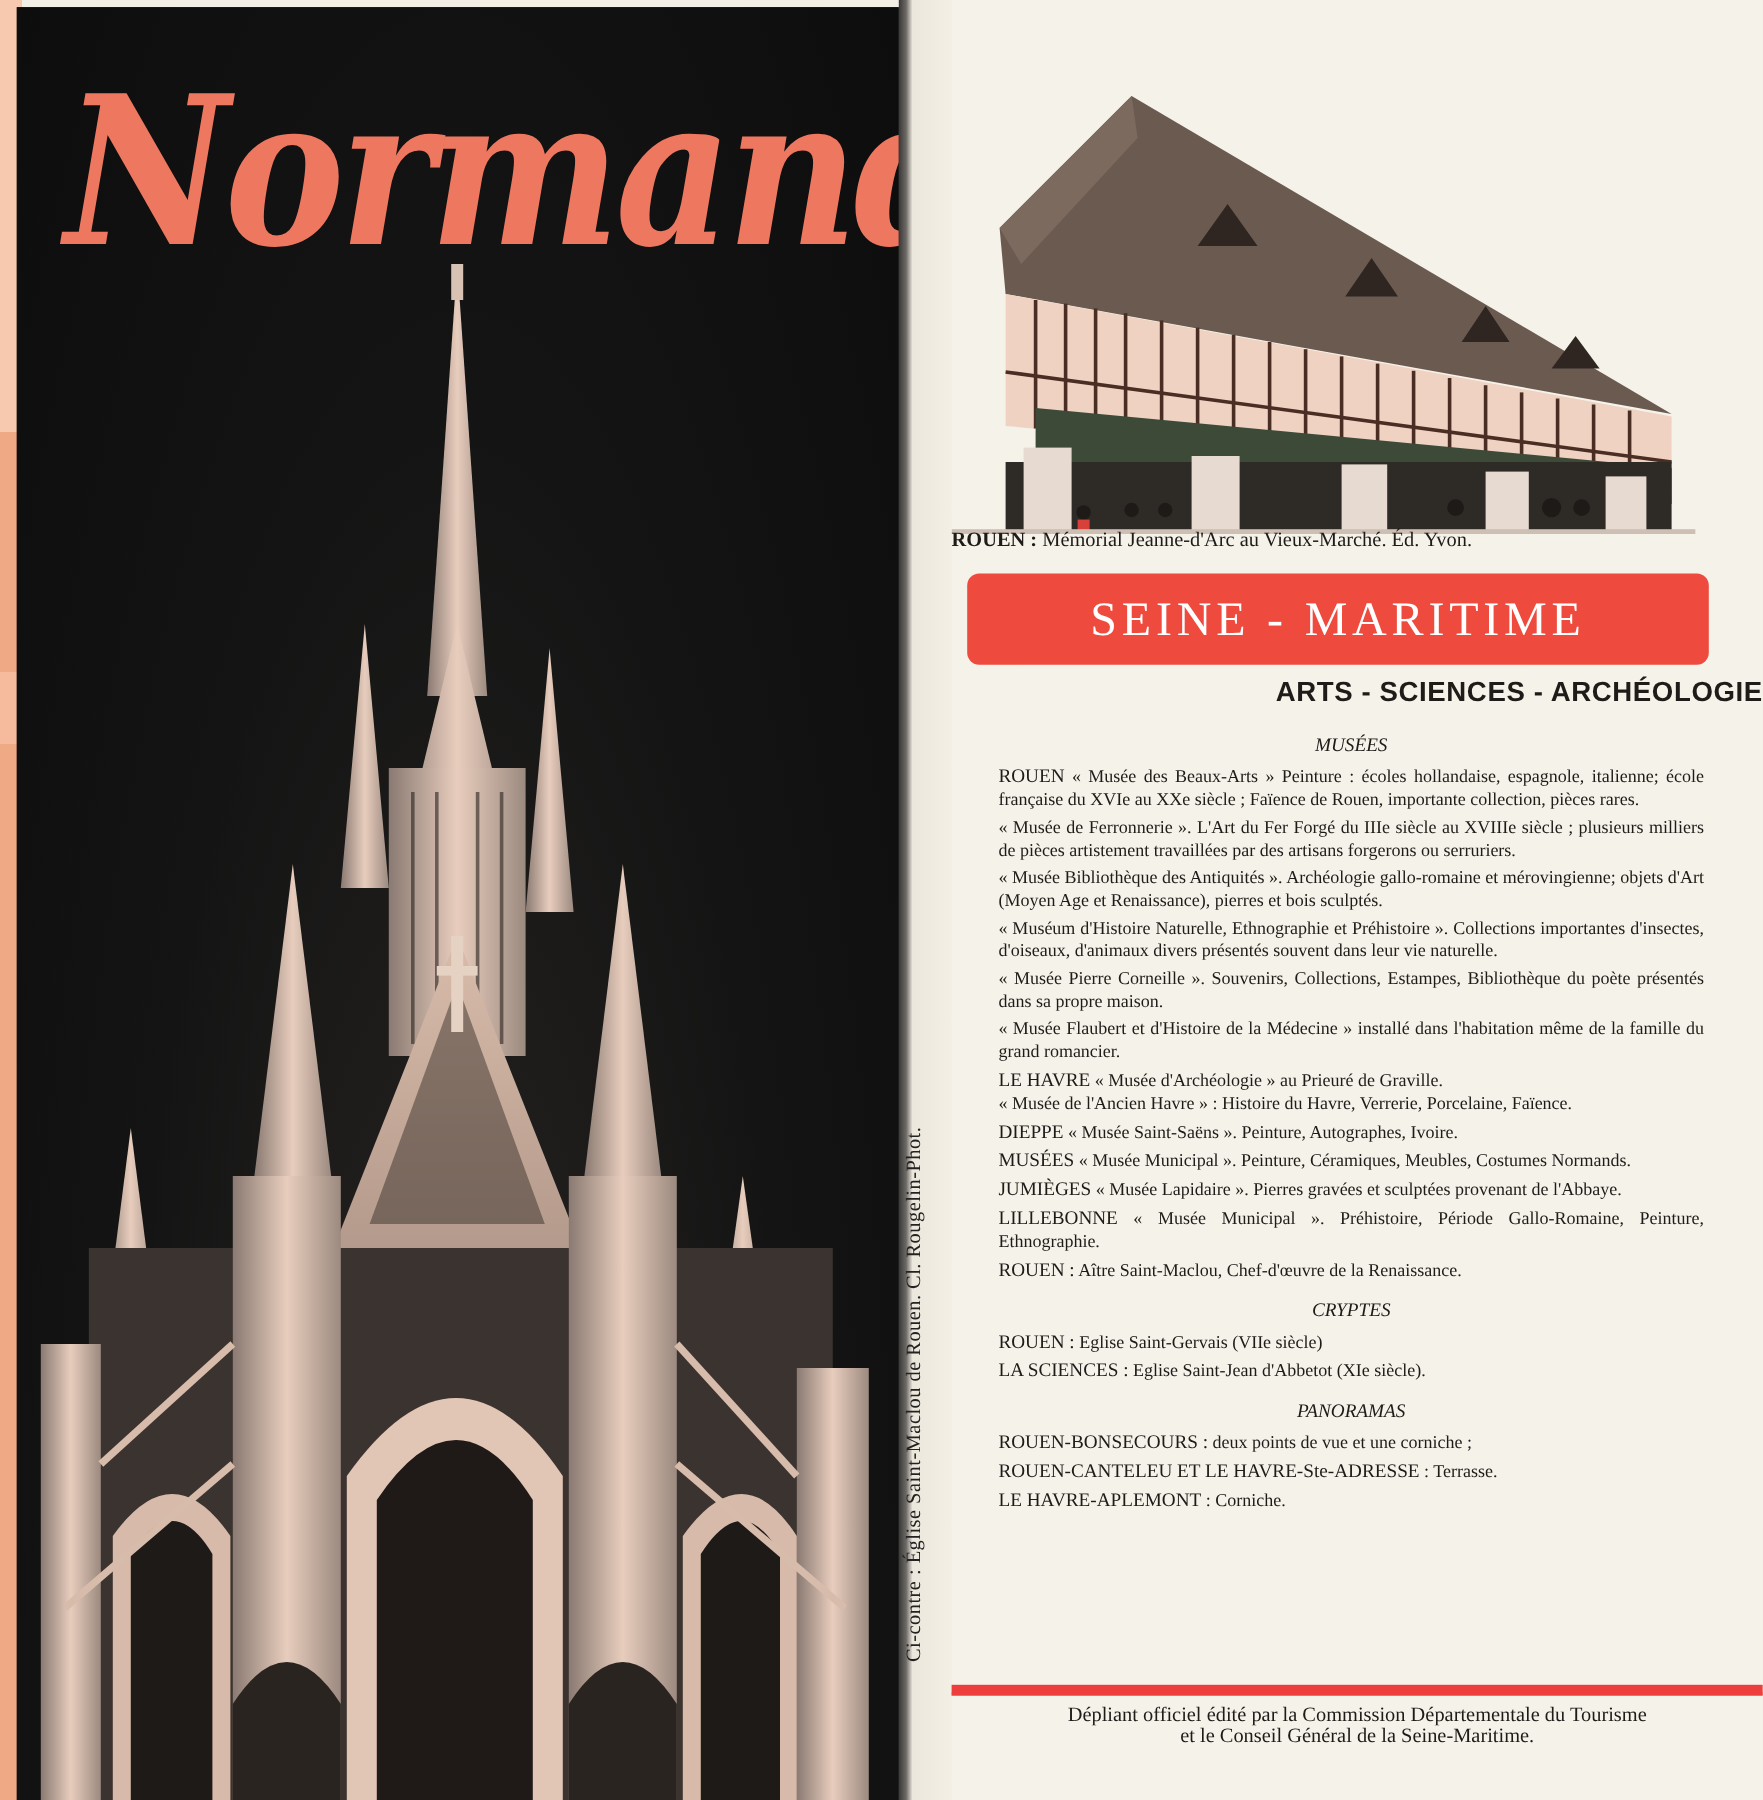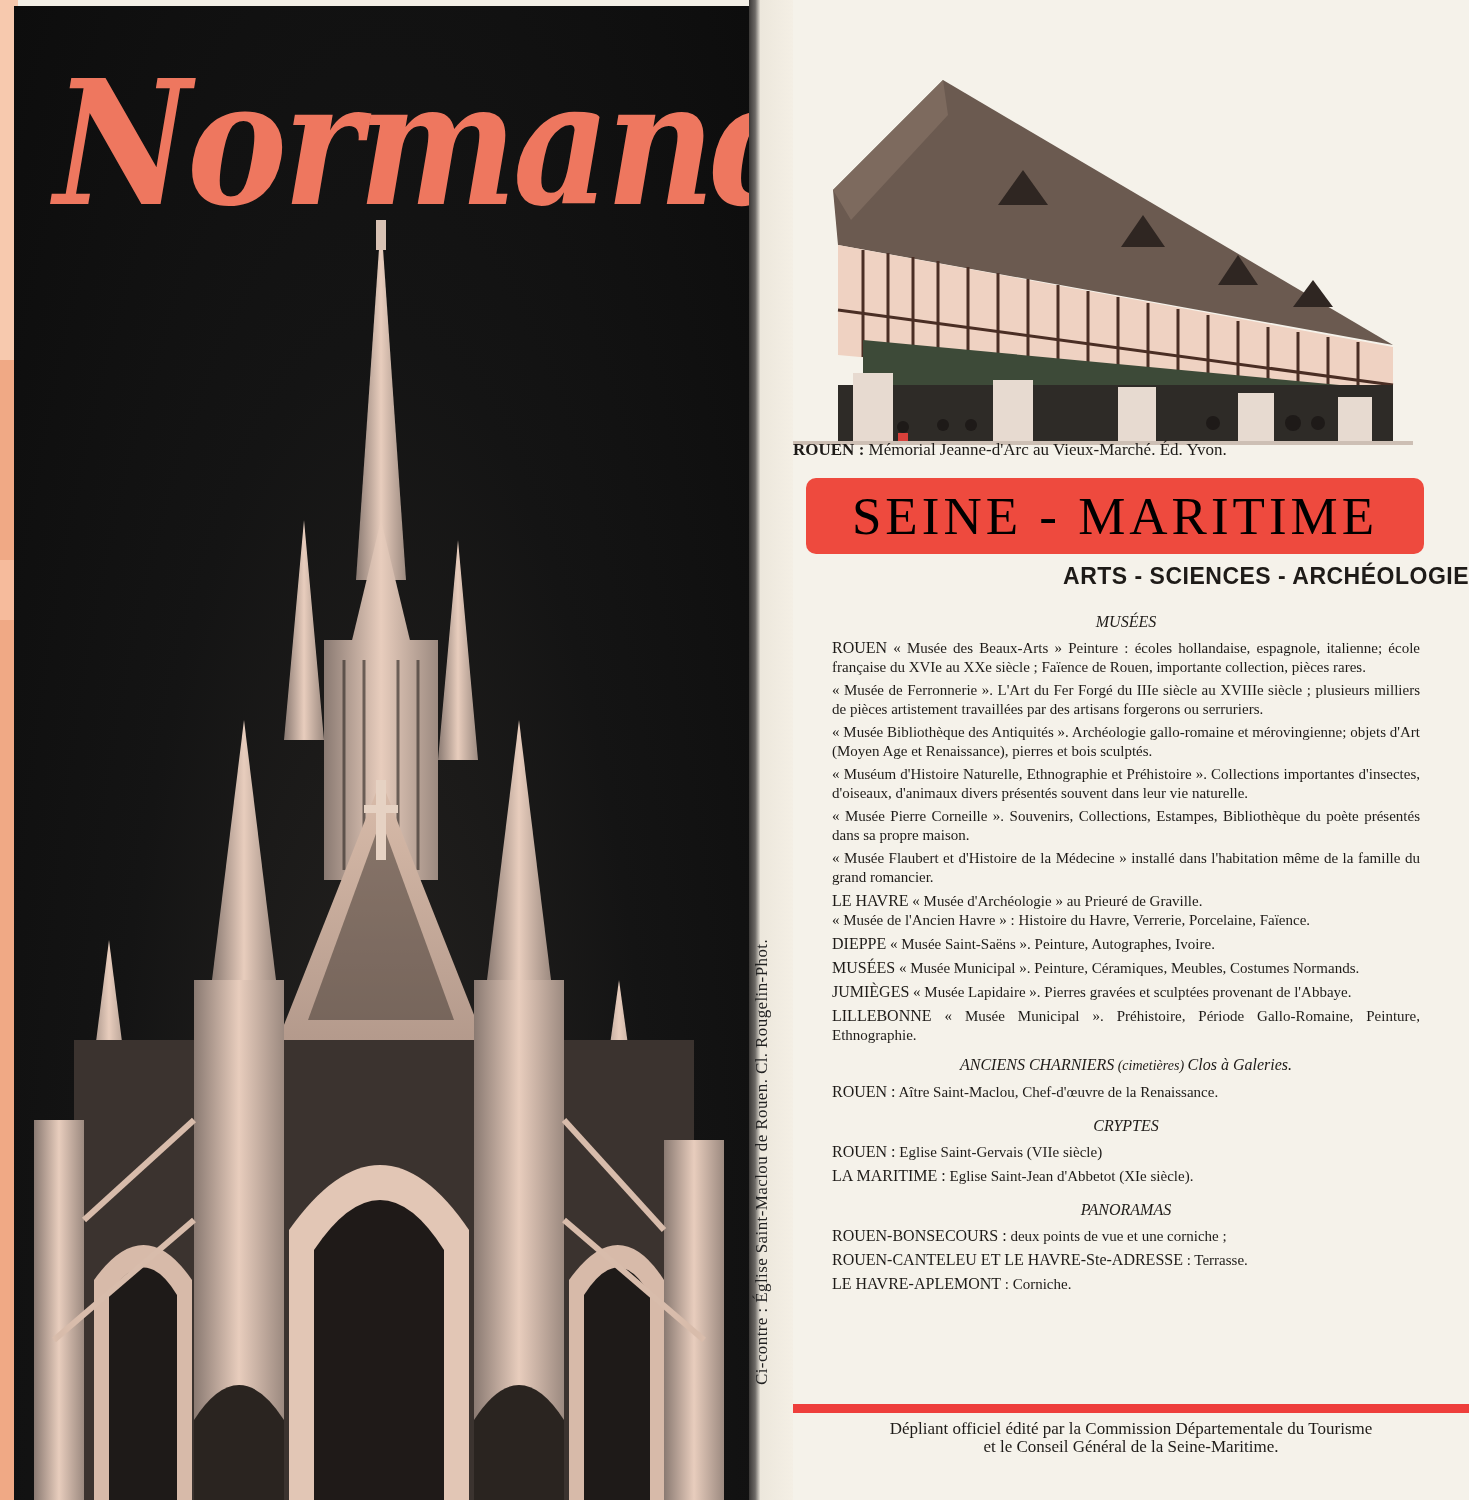--- a/index.html
+++ b/index.html
@@ -12,21 +12,21 @@
   .cover-title{position:absolute;left:40px;top:36px;width:680px;text-align:center;font-family:"DejaVu Serif",serif;font-weight:bold;font-size:150px;letter-spacing:-4px;color:#ee775f;transform:scaleY(1.15);transform-origin:top center;font-style:italic;}
   .cathedral{position:absolute;left:0;bottom:0;width:735px;height:1280px;}
   .fold{position:absolute;left:749px;top:0;width:44px;height:1500px;background:linear-gradient(90deg,#3a3836 0%,#6d6a66 14%,#ece7dc 26%,#f4efe5 100%);}
   .fold-caption{position:absolute;left:752px;top:1385px;width:560px;transform-origin:0 0;transform:rotate(-90deg);font-size:17px;white-space:nowrap;letter-spacing:0.4px;color:#222;}
   
   .right{position:absolute;left:793px;top:0;width:676px;height:1500px;background:#f5f2ea;}
   .photo{position:absolute;left:0;top:55px;width:620px;height:390px;}
   .photo-caption{position:absolute;left:0;top:440px;width:676px;text-align:left;font-size:17px;}
   .photo-caption b{font-weight:bold;}
   .banner{position:absolute;left:13px;top:478px;width:618px;height:76px;background:#ee4a3e;border-radius:10px;text-align:center;}
-  .banner span{display:block;line-height:76px;font-size:53px;letter-spacing:4px;color:#000000;font-family:"Liberation Serif",serif;}
+  .banner span{display:block;line-height:76px;font-size:40px;letter-spacing:4px;color:#ffffff;font-family:"Liberation Serif",serif;}
   .subtitle{position:absolute;left:0;top:563px;width:676px;text-align:right;font-family:"Liberation Sans","DejaVu Sans",sans-serif;font-weight:bold;font-size:23px;letter-spacing:0.5px;}
   .content{position:absolute;left:13px;top:606px;width:588px;font-size:15px;line-height:19px;text-align:justify;margin-left:26px;}
   .sec-head{text-align:center;font-style:italic;font-size:16px;margin:6px 0 7px;}
   .sec-head .small{font-size:14px;}
   .entry{margin-bottom:4px;}
   .entry b{font-weight:normal;font-size:16px;}
   .red-rule{position:absolute;left:0;top:1437px;width:676px;height:9px;background:#ee3e3b;}
   .red-rule.thin{top:1410px;height:3px;opacity:0.55;}
   .footer{position:absolute;left:0;top:1450px;width:676px;text-align:center;font-size:17px;line-height:18px;}
 </style>
@@ -181,28 +181,25 @@
     <div class="entry"><span>« Muséum d'Histoire Naturelle, Ethnographie et Préhistoire ». Collections importantes d'insectes, d'oiseaux, d'animaux divers présentés souvent dans leur vie naturelle.</span></div>
     <div class="entry"><span>« Musée Pierre Corneille ». Souvenirs, Collections, Estampes, Bibliothèque du poète présentés dans sa propre maison.</span></div>
     <div class="entry"><span>« Musée Flaubert et d'Histoire de la Médecine » installé dans l'habitation même de la famille du grand romancier.</span></div>
     <div class="entry" style="margin-bottom:0"><b>LE HAVRE</b><span> « Musée d'Archéologie » au Prieuré de Graville.</span></div>
     <div class="entry"><span>« Musée de l'Ancien Havre » : Histoire du Havre, Verrerie, Porcelaine, Faïence.</span></div>
     <div class="entry"><b>DIEPPE</b><span> « Musée Saint-Saëns ». Peinture, Autographes, Ivoire.</span></div>
     <div class="entry"><b>MUSÉES</b><span> « Musée Municipal ». Peinture, Céramiques, Meubles, Costumes Normands.</span></div>
     <div class="entry"><b>JUMIÈGES</b><span> « Musée Lapidaire ». Pierres gravées et sculptées provenant de l'Abbaye.</span></div>
     <div class="entry"><b>LILLEBONNE</b><span> « Musée Municipal ». Préhistoire, Période Gallo-Romaine, Peinture, Ethnographie.</span></div>
 
-    <div class="sec-head" style="margin-top:10px">
-      <span>ANCIENS CHARNIERS</span><span class="small"> (cimetières) </span><span>Clos à Galeries.</span>
-    </div>
     <div class="entry"><b>ROUEN :</b><span> Aître Saint-Maclou, Chef-d'œuvre de la Renaissance.</span></div>
 
     <div class="sec-head" style="margin-top:14px">CRYPTES</div>
     <div class="entry"><b>ROUEN :</b><span> Eglise Saint-Gervais (VIIe siècle)</span></div>
-    <div class="entry"><b>LA MARITIME :</b><span> Eglise Saint-Jean d'Abbetot (XIe siècle).</span></div>
+    <div class="entry"><b>LA SCIENCES :</b><span> Eglise Saint-Jean d'Abbetot (XIe siècle).</span></div>
 
     <div class="sec-head" style="margin-top:14px">PANORAMAS</div>
     <div class="entry"><b>ROUEN-BONSECOURS :</b><span> deux points de vue et une corniche ;</span></div>
     <div class="entry"><b>ROUEN-CANTELEU ET LE HAVRE-Ste-ADRESSE</b><span> : Terrasse.</span></div>
     <div class="entry"><b>LE HAVRE-APLEMONT</b><span> : Corniche.</span></div>
   </div>
 
   <div class="red-rule thin"></div>
   <div class="red-rule" style="top:1404px"></div>
 

